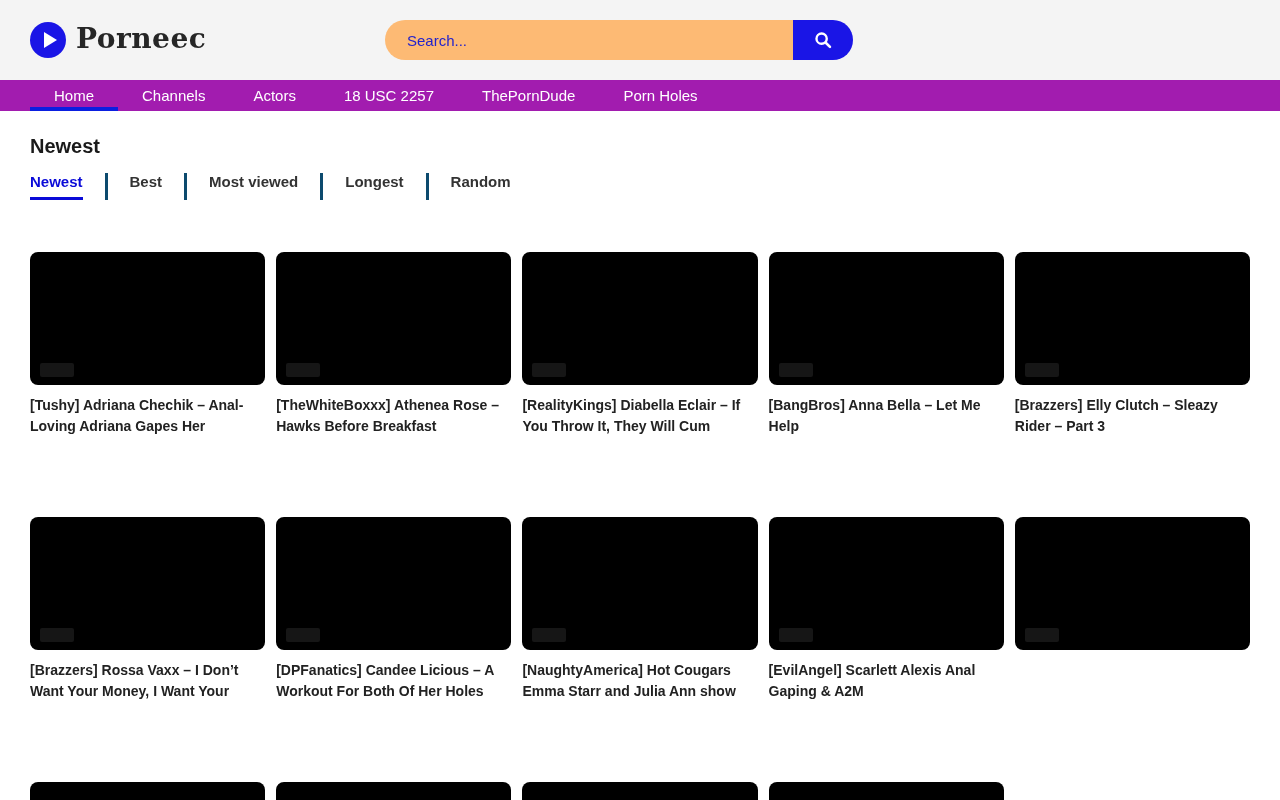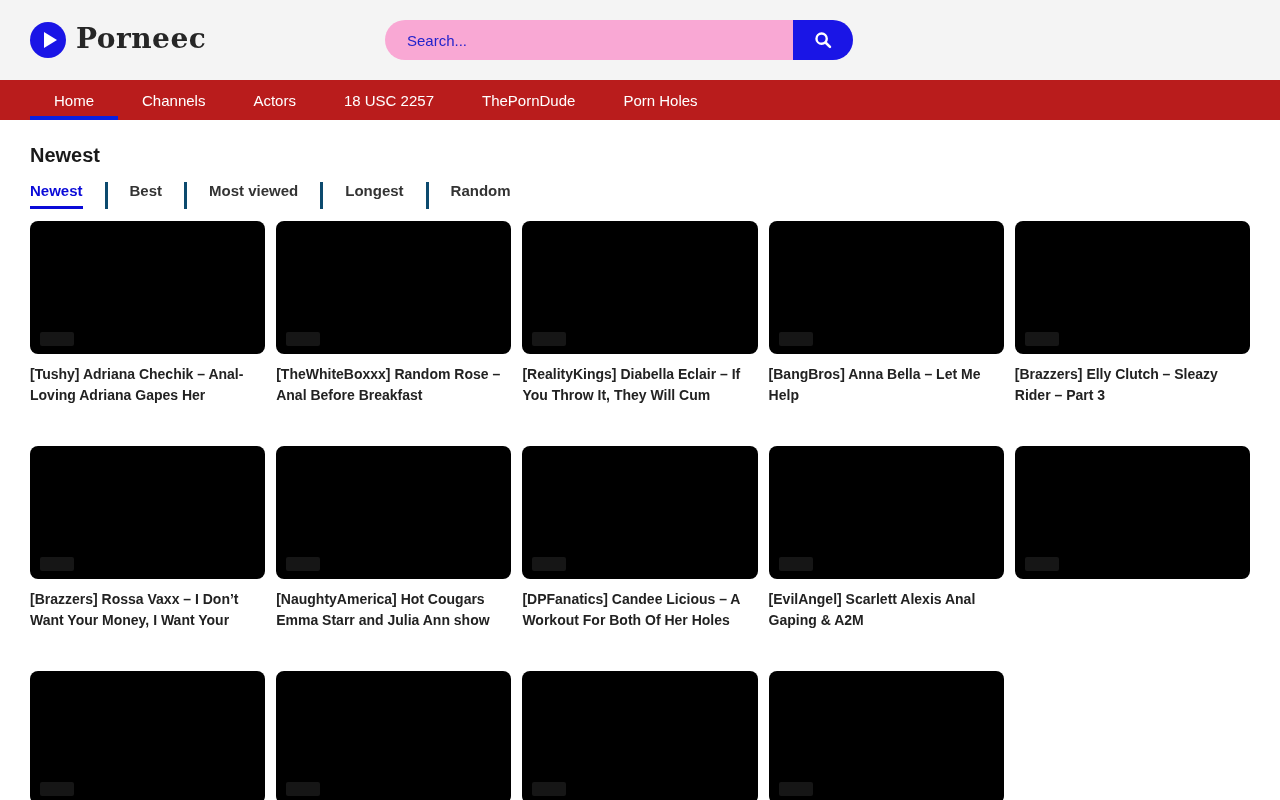--- a/index.html
+++ b/index.html
@@ -30,34 +30,34 @@
   .logo-text {
     font-family: "DejaVu Serif", "Liberation Serif", serif;
     font-weight: bold; font-size: 28px; color: #262626; letter-spacing: 0.5px;
   }
   .search {
     position: absolute; left: 385px; top: 20px;
     width: 468px; height: 40px; display: flex;
   }
   .search-input {
     flex: 1; min-width: 0; border: none; outline: none;
-    background: #f9a8d4; border-radius: 20px 0 0 20px;
+    background: #fdba74; border-radius: 20px 0 0 20px;
     padding: 0 22px; font-size: 15px; color: #2222cc;
     font-family: "Liberation Sans", sans-serif;
   }
   .search-input::placeholder { color: #2222cc; opacity: 1; }
   .search-btn {
     width: 60px; height: 40px; border: none; cursor: pointer;
     background: #1a15e6; border-radius: 0 20px 20px 0;
     display: flex; align-items: center; justify-content: center;
   }
 
   
   .nav {
-    height: 40px; background: #b91c1c;
+    height: 31px; background: #a21caf;
     display: flex; padding-left: 30px;
   }
   .nav-item {
     padding: 0 24px; display: flex; align-items: center;
     color: #ffffff; font-size: 15px; cursor: pointer;
   }
   .nav-item.active {
     border-bottom: 4px solid #0a1fe0; padding-top: 4px;
   }
 
@@ -75,21 +75,21 @@
   .tab + .tab { border-left: 3px solid #0c4a6e; }
   .tab-label { display: inline-block; padding-bottom: 7px; }
   .tab.active { color: #0a0ad8; }
   .tab.active .tab-label { border-bottom: 3px solid #0a0ad8; }
 
   
   .grid {
     display: grid; grid-template-columns: repeat(5, 1fr);
     column-gap: 11px; row-gap: 40px; margin-top: 12px;
   }
-  .card { cursor: pointer; }
+  .card { cursor: pointer; margin-top: 40px; }
   .thumb {
     height: 133px; background: #000000; border-radius: 8px; position: relative;
   }
   .badge {
     position: absolute; left: 10px; bottom: 8px;
     width: 34px; height: 14px; background: #161616; border-radius: 2px;
   }
   .title {
     margin-top: 10px; font-size: 14px; font-weight: 600;
     color: #222222; line-height: 21px; height: 42px; overflow: hidden;
@@ -152,21 +152,21 @@
     <div class="card">
       <div class="thumb">
           <div class="badge"></div>
         </div>
       <div class="title">[Tushy] Adriana Chechik – Anal-Loving Adriana Gapes Her</div>
     </div>
     <div class="card">
       <div class="thumb">
           <div class="badge"></div>
         </div>
-      <div class="title">[TheWhiteBoxxx] Random Rose – Anal Before Breakfast</div>
+      <div class="title">[TheWhiteBoxxx] Athenea Rose – Hawks Before Breakfast</div>
     </div>
     <div class="card">
       <div class="thumb">
           <div class="badge"></div>
         </div>
       <div class="title">[RealityKings] Diabella Eclair – If You Throw It, They Will Cum</div>
     </div>
     <div class="card">
       <div class="thumb">
           <div class="badge"></div>
@@ -182,32 +182,32 @@
     <div class="card">
       <div class="thumb">
           <div class="badge"></div>
         </div>
       <div class="title">[Brazzers] Rossa Vaxx – I Don’t Want Your Money, I Want Your Rose</div>
     </div>
     <div class="card">
       <div class="thumb">
           <div class="badge"></div>
         </div>
+      <div class="title">[DPFanatics] Candee Licious – A Workout For Both Of Her Holes</div>
+    </div>
+    <div class="card">
+      <div class="thumb">
+          <div class="badge"></div>
+        </div>
       <div class="title">[NaughtyAmerica] Hot Cougars Emma Starr and Julia Ann show</div>
     </div>
     <div class="card">
       <div class="thumb">
           <div class="badge"></div>
         </div>
-      <div class="title">[DPFanatics] Candee Licious – A Workout For Both Of Her Holes</div>
-    </div>
-    <div class="card">
-      <div class="thumb">
-          <div class="badge"></div>
-        </div>
       <div class="title">[EvilAngel] Scarlett Alexis Anal Gaping &amp; A2M</div>
     </div>
     <div class="card">
       <div class="thumb">
           <div class="badge"></div>
         </div>
 
     </div>
     <div class="card">
       <div class="thumb">

